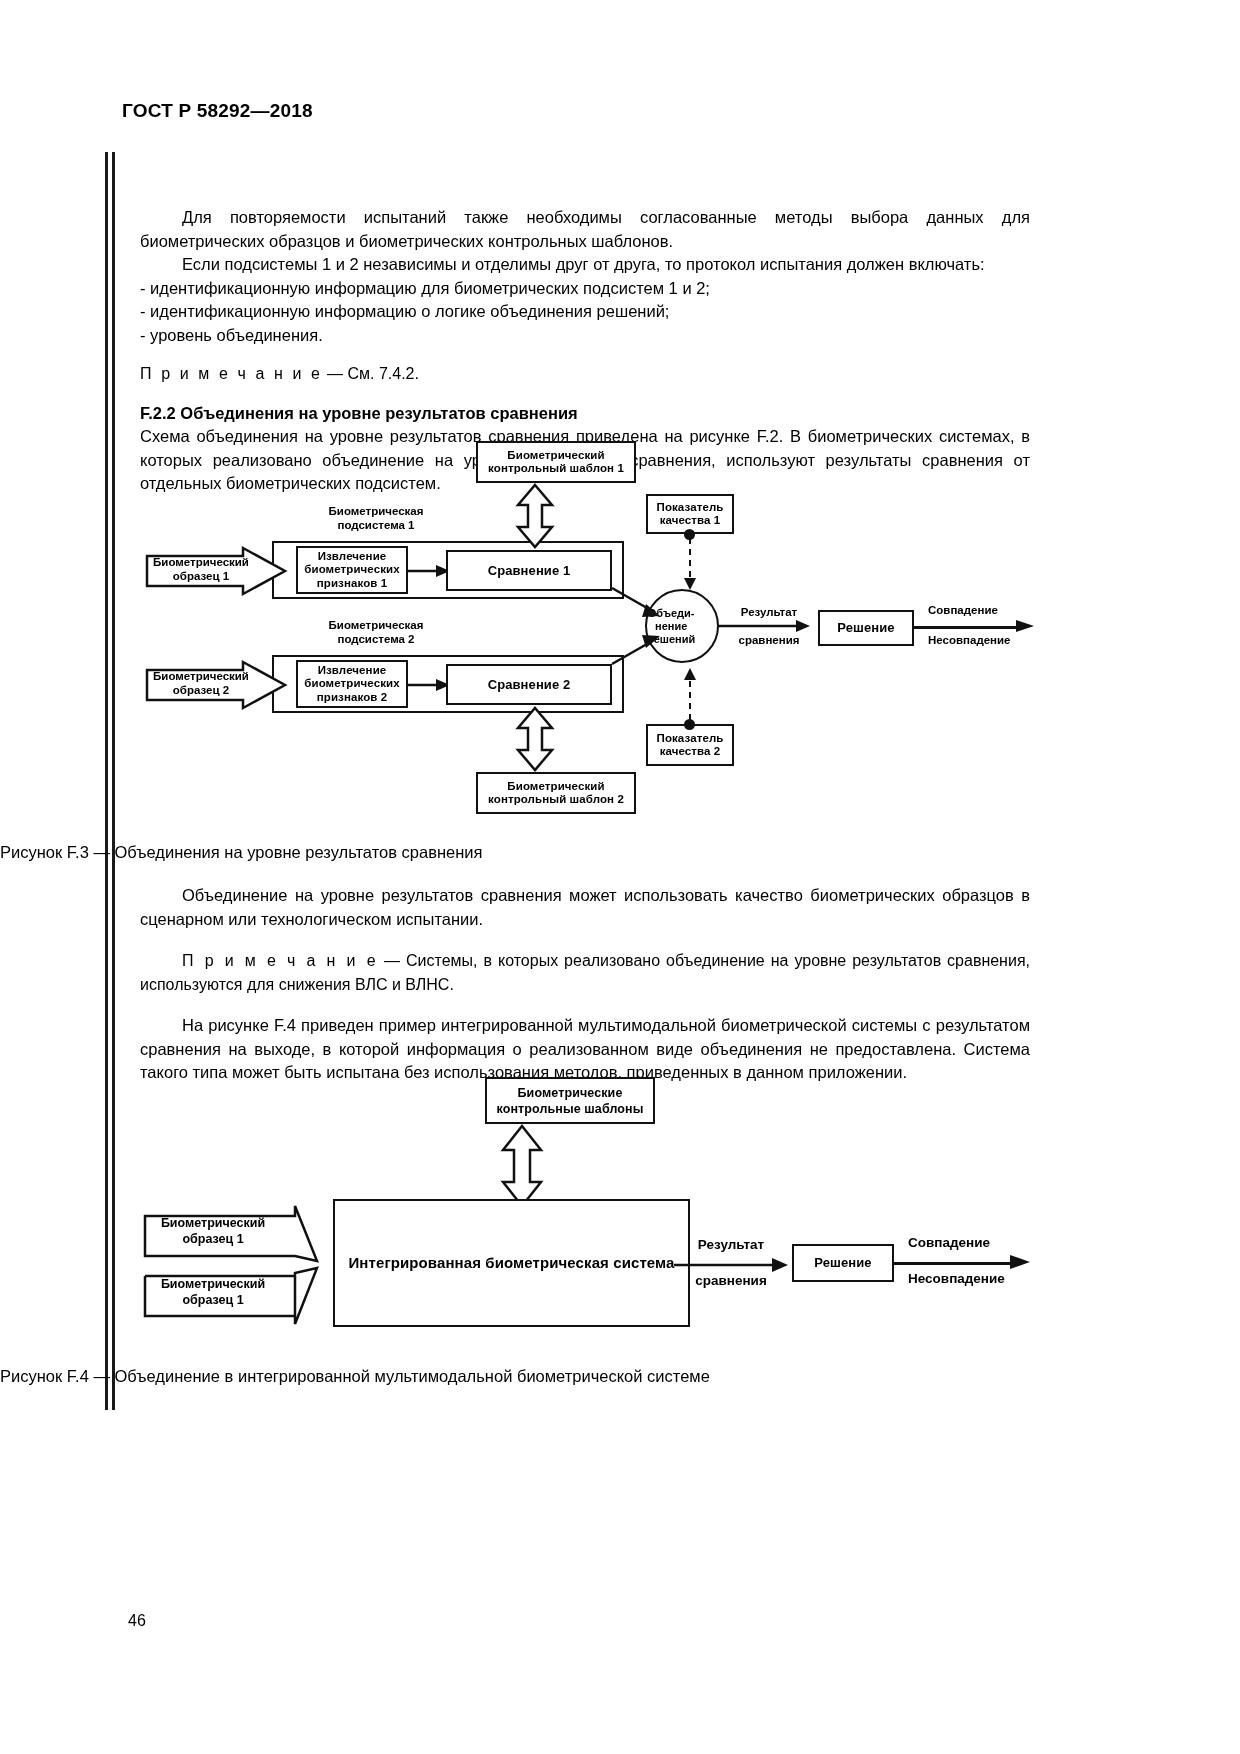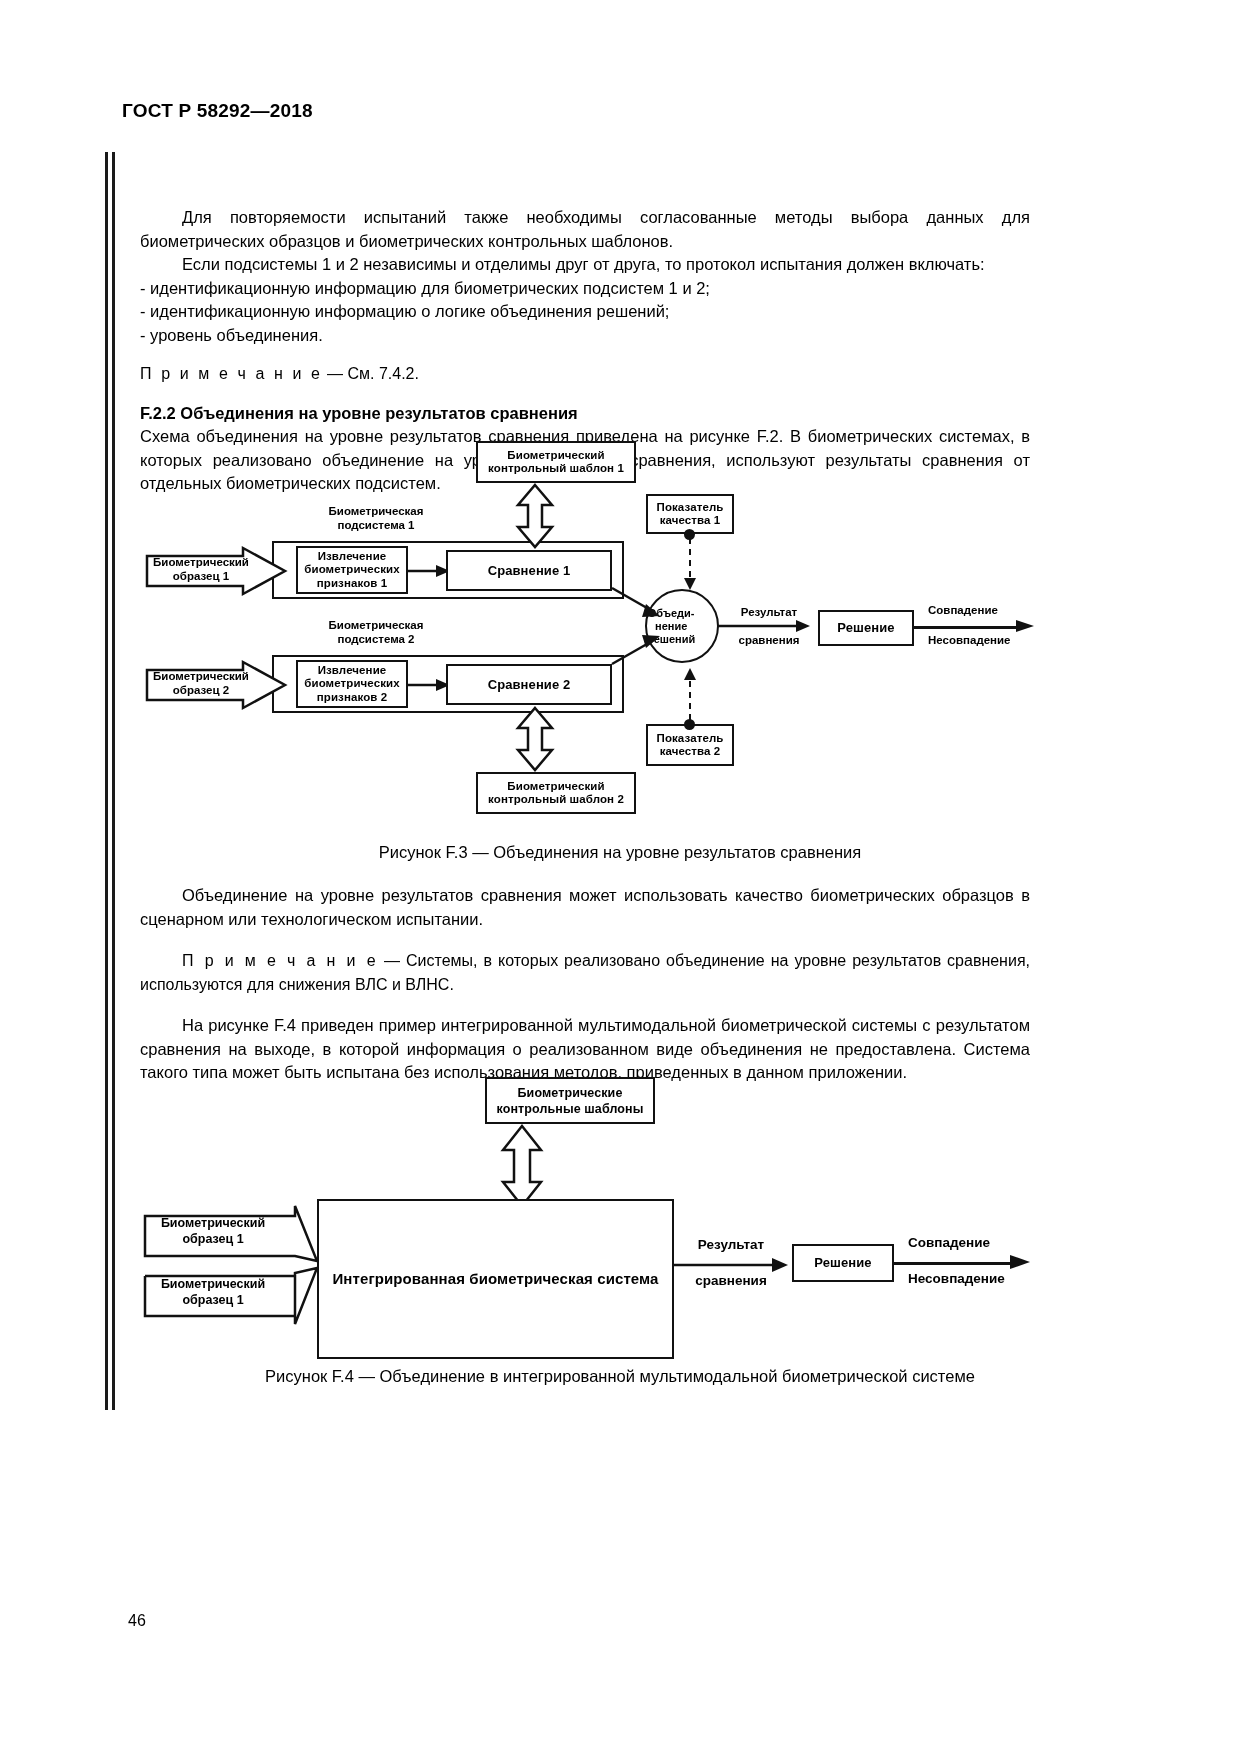--- a/index.html
+++ b/index.html
@@ -36,21 +36,21 @@
   p.body.ind { text-indent:42px; }
   p.note {
     margin:0; font-size:16px; line-height:23.5px; text-align:justify;
   }
   .sp { letter-spacing:2.6px; }
   h4.hd { margin:0; font-size:16.5px; font-weight:bold; line-height:23.5px; }
   .lvl { font-size:16.5px; line-height:23.5px; }
 
   
   .caption {
-    position:absolute; left:0; width:1240px; text-align:center;
+    position:absolute; left:0; width:1240px; 
     font-size:16.5px; line-height:24px;
   }
 
   
   .pageno { position:absolute; left:128px; top:1612px; font-size:16px; }
 
   
   .dg { position:absolute; }
   .bx {
     position:absolute; box-sizing:border-box;
@@ -224,21 +224,21 @@
   <div class="dg" style="left:0; top:0; width:1240px; height:1754px;">
 
     <div class="bx" style="left:437px; top:1077px; width:170px; height:47px; font-size:12.5px; line-height:16px;margin-left:48px;">
       <span>Биометрические<br>контрольные шаблоны</span>
     </div>
 
     <svg class="ov" style="left:497px; top:1124px;" width="50" height="84">
       <path d="M25,2 L44,26 L33,26 L33,58 L44,58 L25,82 L6,58 L17,58 L17,26 L6,26 Z" fill="#fff" stroke="#111" stroke-width="2.5" stroke-linejoin="miter"></path>
     </svg>
 
-    <div class="bx big" style="left:317px; top:1199px; width:357px; height:160px;">
+    <div class="bx big" style="left:333px; top:1199px; width:357px; height:128px;">
       <span>Интегрированная биометрическая система</span>
     </div>
 
     <svg class="ov" style="left:143px; top:1204px;" width="176" height="60">
       <path d="M2,12 L152,12 L152,2 L174,57 L152,52 L152,52 L2,52 Z" fill="#fff" stroke="#111" stroke-width="2.5" stroke-linejoin="miter"></path>
     </svg>
     <div class="lbl" style="left:148px; top:1215px; width:130px; font-size:12.5px; line-height:16px;">Биометрический<br>образец 1</div>
 
     <svg class="ov" style="left:143px; top:1266px;" width="176" height="60">
       <path d="M2,10 L152,10 L152,50 L152,58 L174,2 L152,7 L152,10 Z M2,10 L2,50 L152,50" fill="#fff" stroke="#111" stroke-width="2.5" stroke-linejoin="miter"></path>

